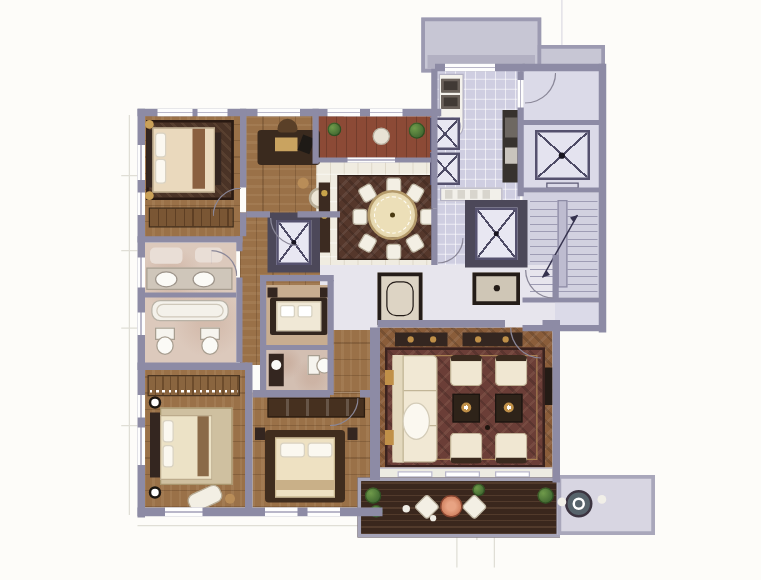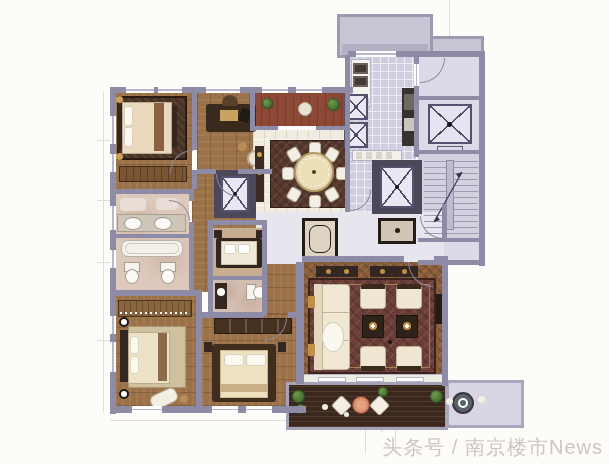--- a/index.html
+++ b/index.html
@@ -323,14 +323,13 @@
 
   <div class="abs arc arc-se" style="left:420px;top:58px;width:24px;height:24px;"></div>
   <div class="abs arc arc-sw" style="left:420px;top:216px;width:22px;height:22px;"></div>
   <div class="abs arc arc-sw" style="left:216px;top:174px;width:22px;height:22px;"></div>
   <div class="abs arc arc-nw" style="left:170px;top:150px;width:22px;height:22px;"></div>
   <div class="abs arc arc-ne" style="left:169px;top:200px;width:20px;height:20px;"></div>
   <div class="abs arc arc-se" style="left:264px;top:318px;width:22px;height:22px;"></div>
   <div class="abs arc arc-sw" style="left:408px;top:262px;width:24px;height:24px;"></div>
   <div class="abs arc arc-se" style="left:350px;top:190px;width:20px;height:20px;"></div>
 
-  <div id="watermark">头条号 / 南京楼市News</div>
 </div>
 
 </body></html>

